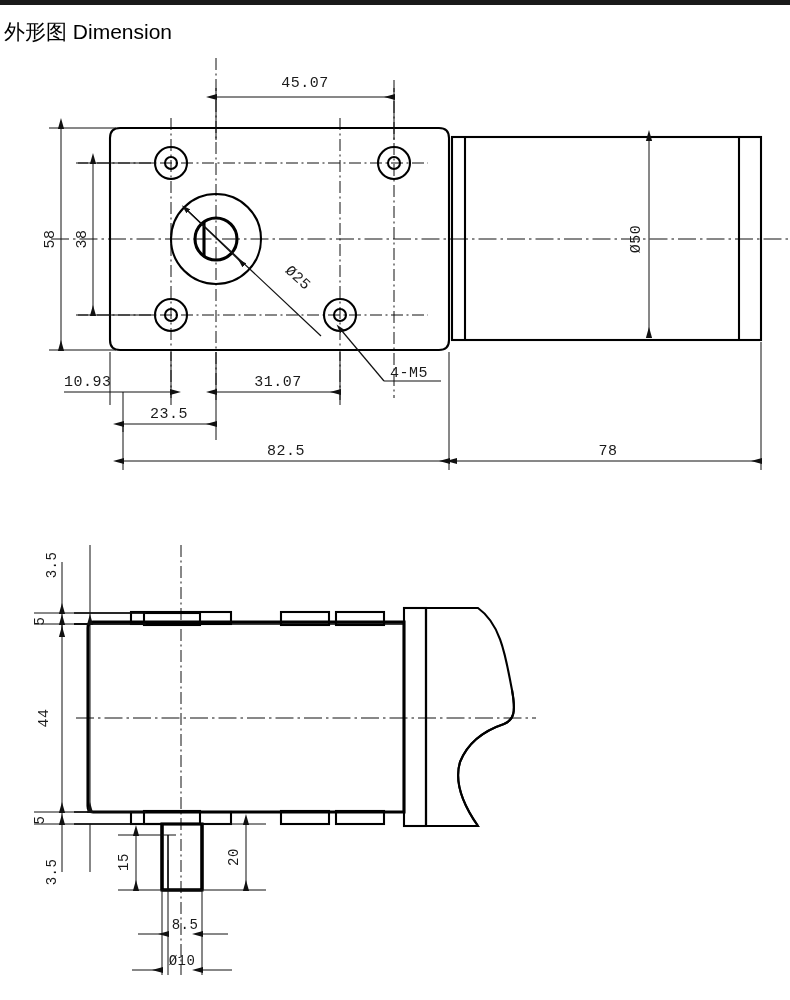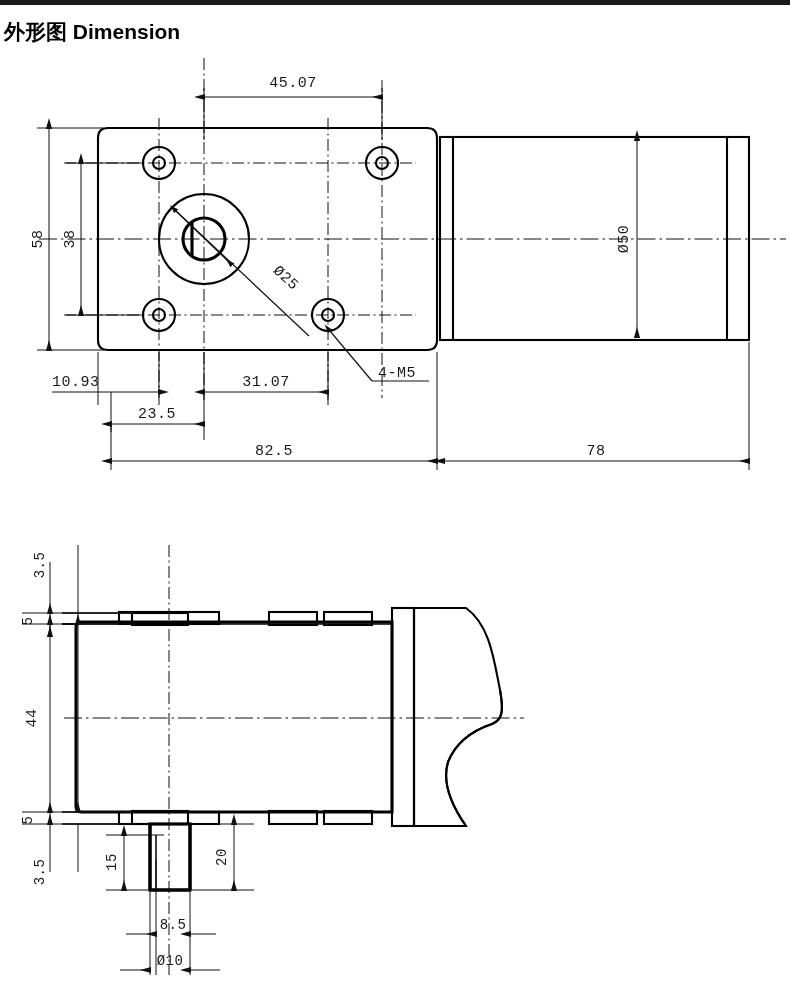--- a/index.html
+++ b/index.html
@@ -9,27 +9,27 @@
     color:#000;
     overflow:hidden;
     position:relative;
   }
   #topbar{
     position:absolute;left:0;top:0;width:790px;height:5px;
     background:#1a1a1a;
   }
   #title{
     position:absolute;left:4px;top:18px;
-    font-size:21px;font-weight:700;
+    font-size:21px;font-weight:400;
     letter-spacing:0px;
     font-family:"Liberation Sans",sans-serif;
     white-space:nowrap;
   }
   #stage{
-    position:absolute;left:4px;top:0;width:668px;height:1000px;
+    position:absolute;left:16px;top:0;width:668px;height:1000px;
   }
   svg{display:block;}
   text{
     font-family:"Liberation Mono","DejaVu Sans Mono",monospace;
     fill:#1a1a1a;
   }
   .dimtxt{font-size:15px;letter-spacing:0.5px;}
   .dimtxt-sm{font-size:14px;letter-spacing:0.5px;}
   .obj{fill:none;stroke:#000;stroke-width:2.1;stroke-linejoin:miter;stroke-linecap:butt;}
   .obj-thin{fill:none;stroke:#000;stroke-width:1.5;}

